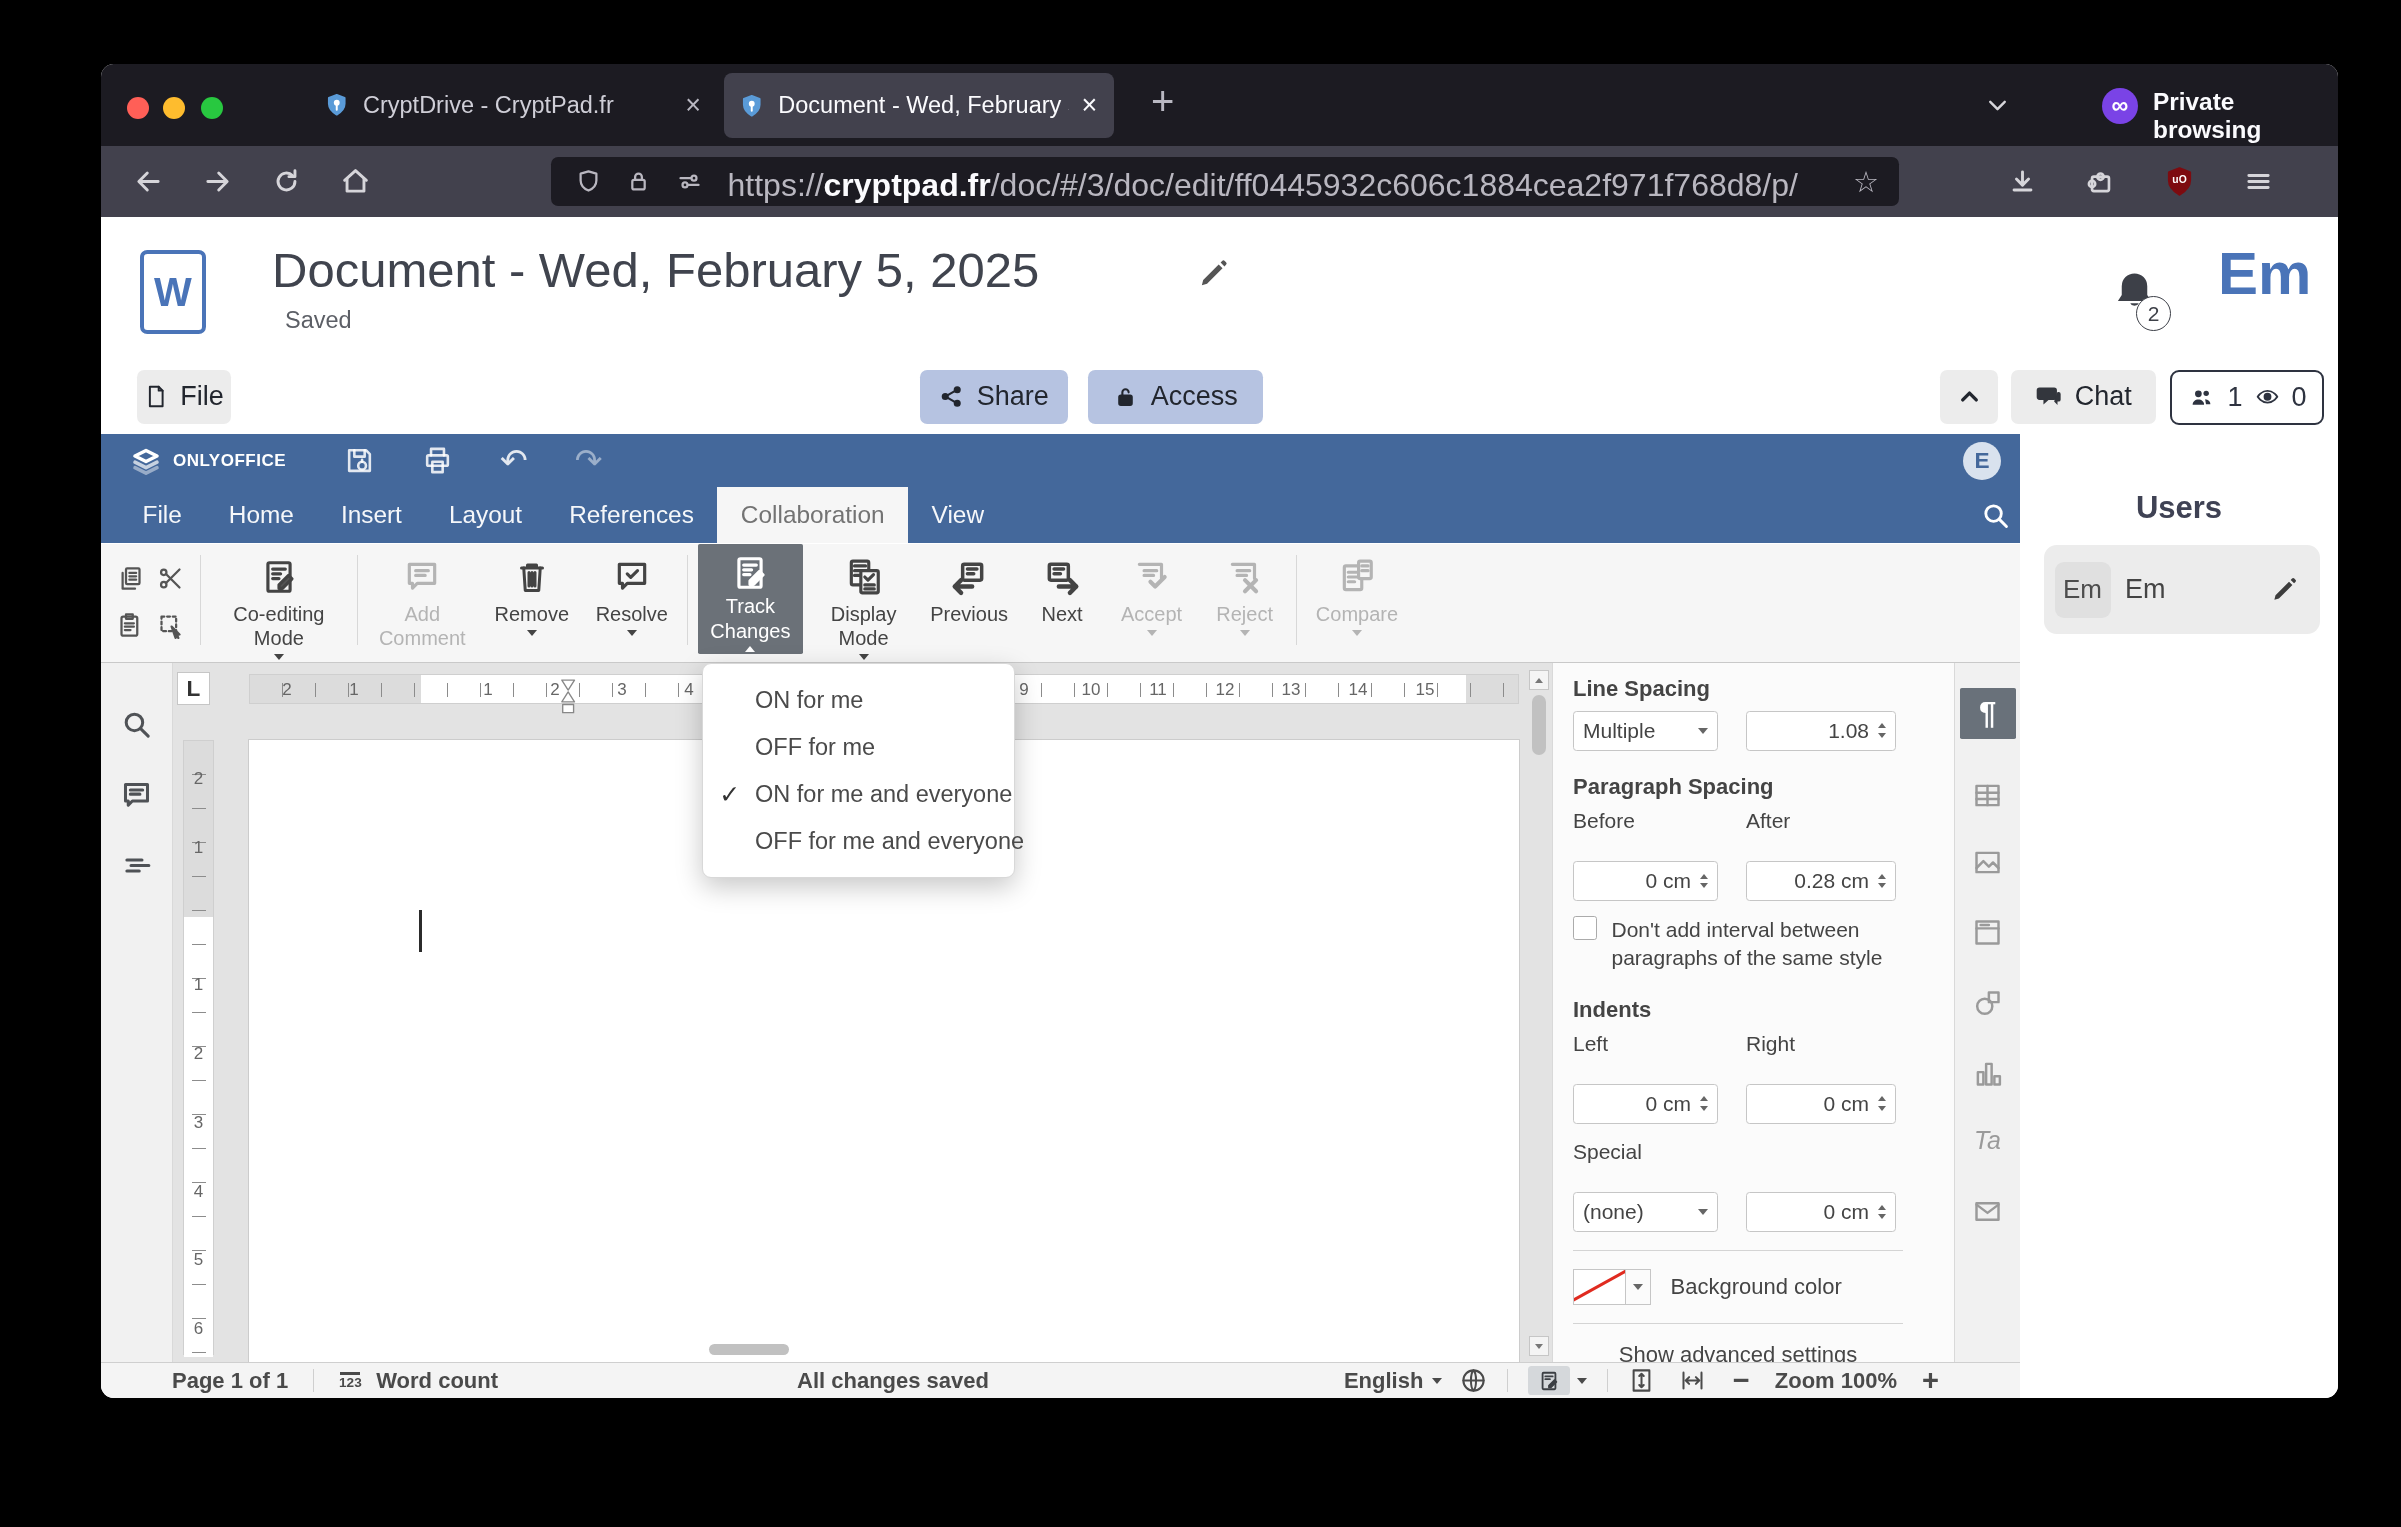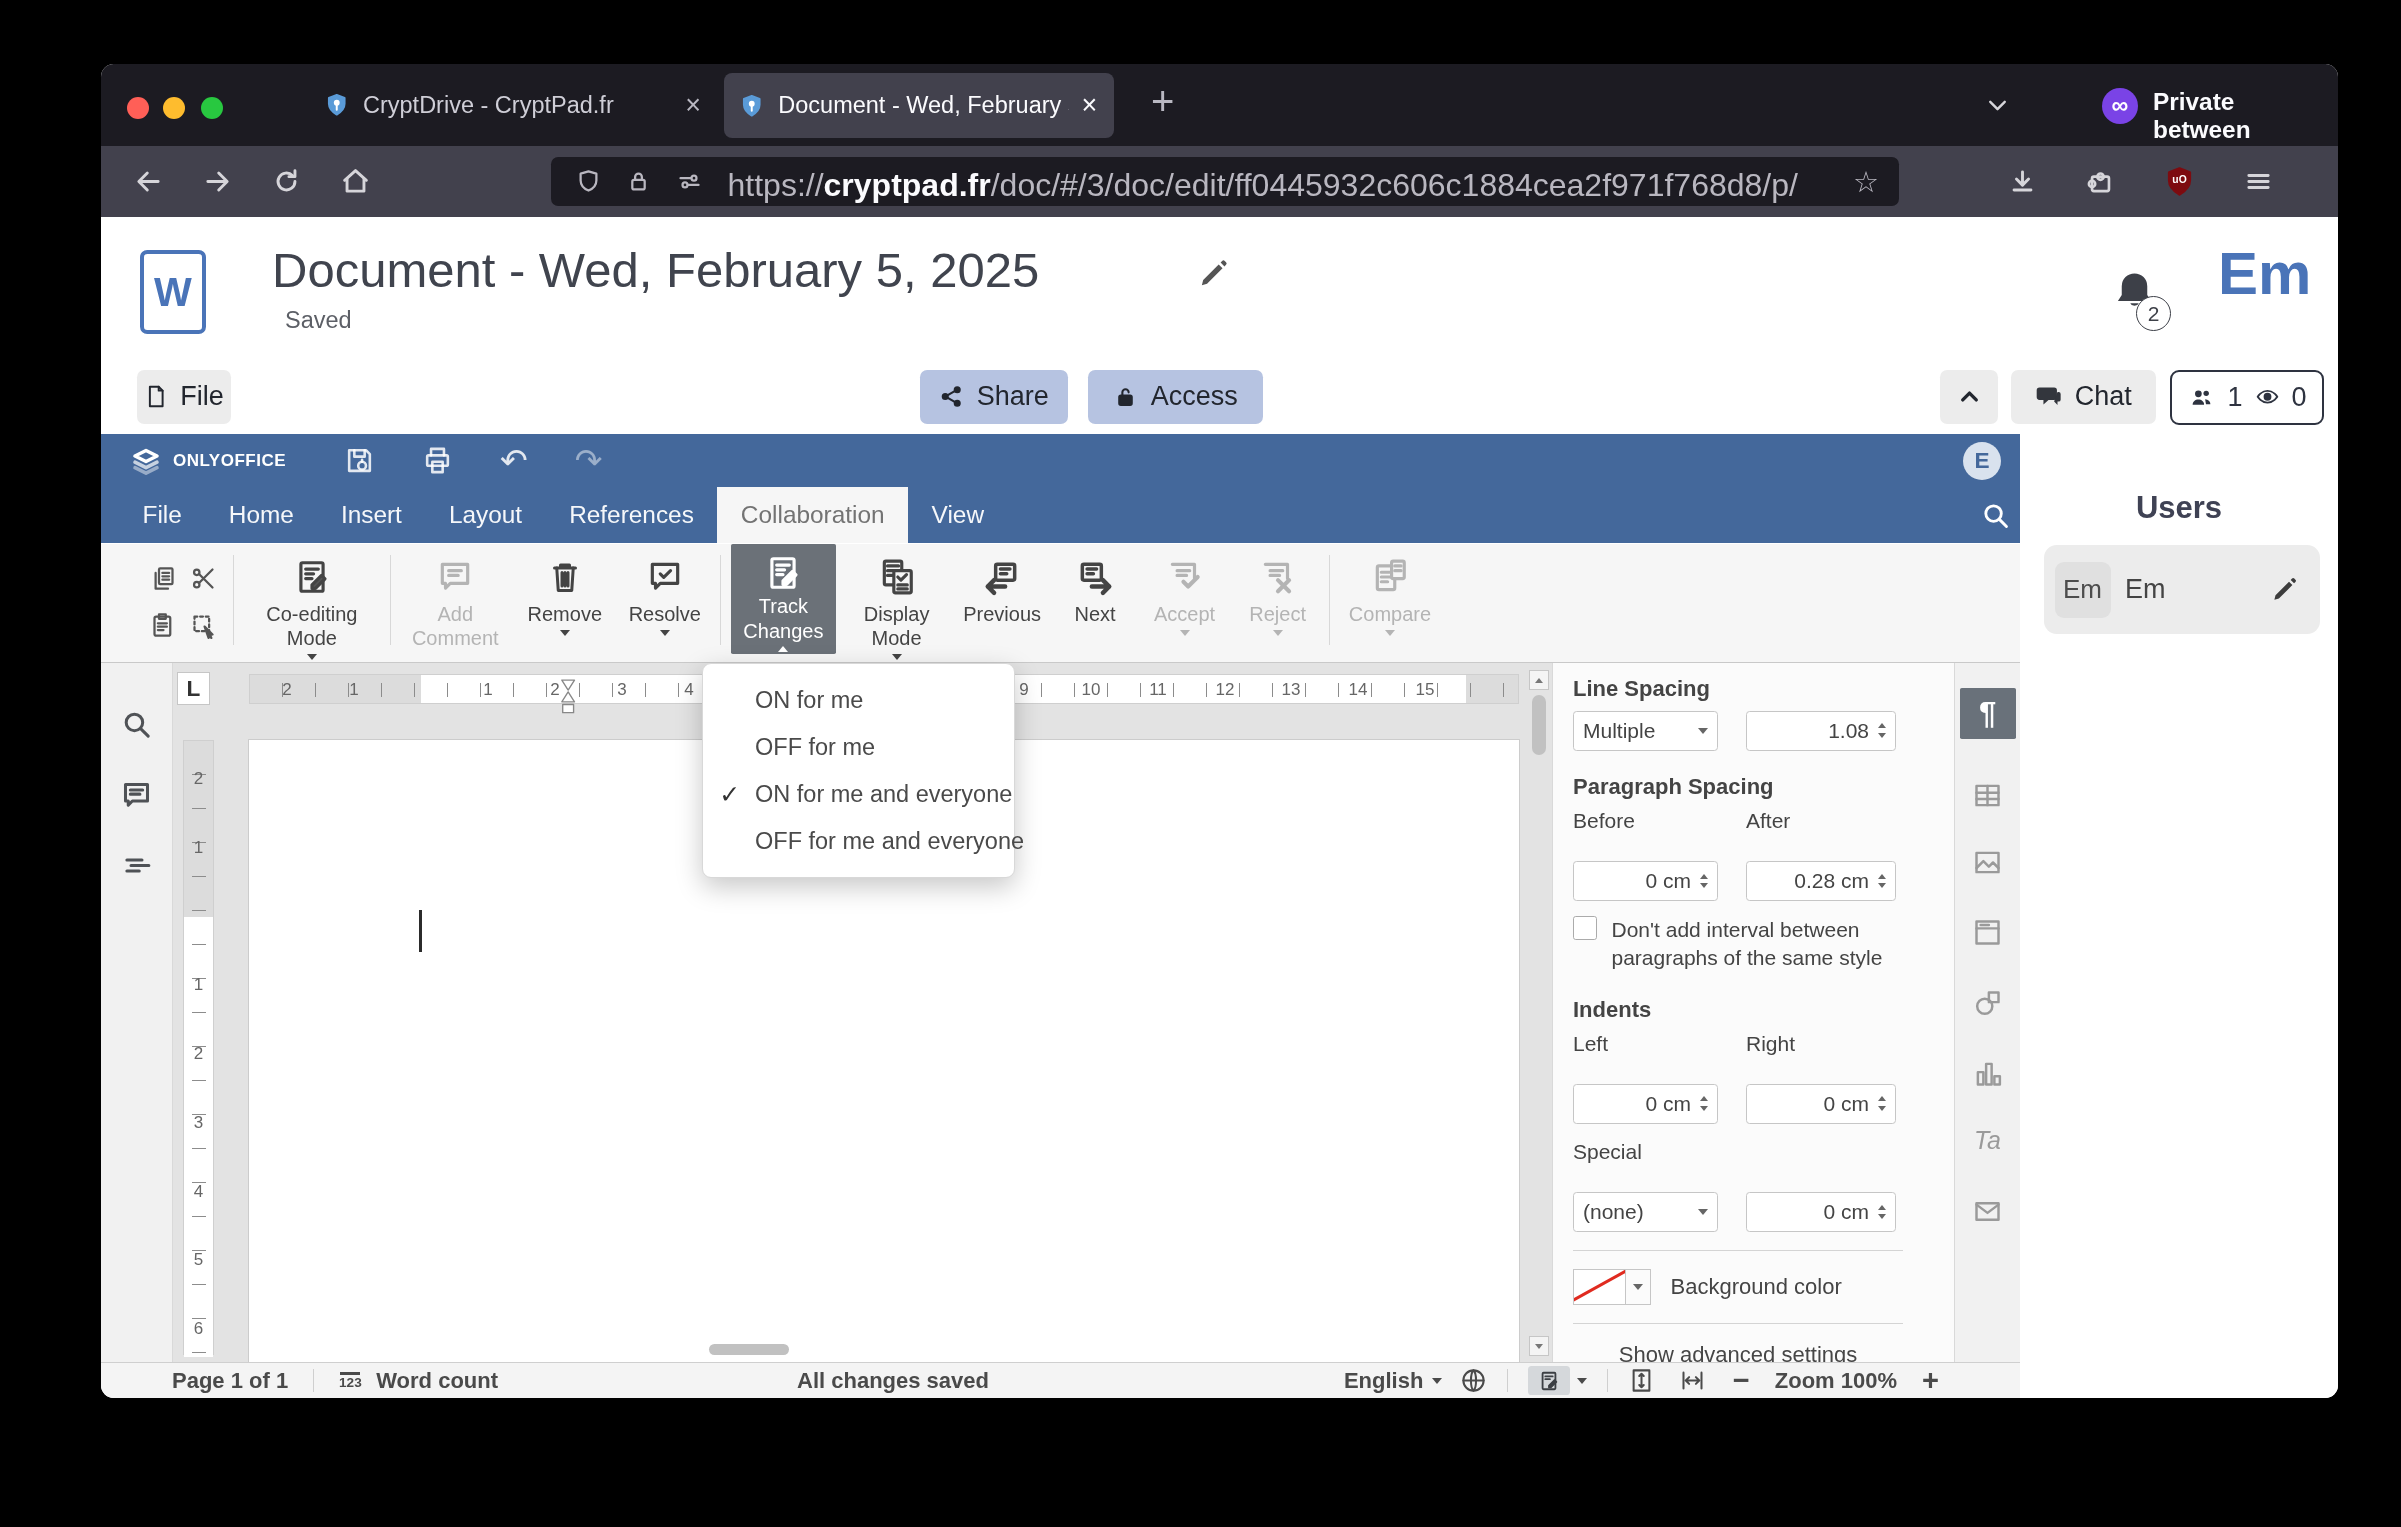--- a/index.html
+++ b/index.html
@@ -43,21 +43,21 @@
   #oo-bar{position:absolute;left:0;top:370px;width:1919px;height:53px;background:var(--oo-blue);display:flex;align-items:center;}
   #oo-brand{margin-left:72px;color:#fff;font-weight:700;font-size:17px;letter-spacing:0.5px;}
   #oo-logo{position:absolute;left:27px;top:11px;color:#fff;}
   .oo-top-ico{margin-left:47px;color:rgba(255,255,255,.85);}
   #oo-avatar{position:absolute;left:1862px;top:8.1px;width:38px;height:38px;border-radius:50%;background:#d9e2ee;color:var(--oo-blue);display:flex;align-items:center;justify-content:center;font-size:22.6px;font-weight:700;}
   #menu-row{position:absolute;left:0;top:423px;width:1919px;height:56px;background:var(--oo-blue);display:flex;align-items:stretch;padding-left:18px;}
   .menu-item{display:flex;align-items:center;padding:0 23.5px;color:rgba(255,255,255,.95);font-size:24.4px;}
   .menu-item.active{background:#f6f6f6;color:#737373;}
   #menu-search{position:absolute;right:27px;top:12.7px;color:#fff;}
   
-  #oo-toolbar{position:absolute;left:0;top:480px;width:1919px;height:119px;background:#f6f6f6;border-bottom:0.9px solid #c9c9c9;display:flex;align-items:flex-start;padding-left:42px;gap:10px;box-sizing:border-box;}
+  #oo-toolbar{position:absolute;left:0;top:480px;width:1919px;height:119px;background:#f6f6f6;border-bottom:0.9px solid #c9c9c9;display:flex;align-items:flex-start;padding-left:9px;gap:10px;box-sizing:border-box;}
   .tsep{width:0.9px;height:90px;background:#d8d8d8;margin-top:11px;flex:0 0 auto;}
   .clip-grid{display:grid;grid-template-columns:40px 40px;grid-template-rows:47px 47px;margin-top:11px;flex:0 0 auto;color:#555;}
   .clip-grid>div{display:flex;align-items:center;justify-content:center;}
   .tb-btn{flex:0 0 auto;display:flex;flex-direction:column;align-items:center;padding-top:9px;color:#444;}
   .tb-btn .tb-ico{height:47px;display:flex;align-items:center;}
   .tb-lbl{font-size:20px;line-height:24.4px;text-align:center;white-space:pre-line;margin-top:1.8px;}
   .tb-sub{height:12.7px;display:flex;align-items:center;}
   .tb-btn.disabled{color:#b4b4b4;}
   .tb-btn.active{background:var(--active-btn);color:#fff;border-radius:1.8px;padding-left:12.7px;padding-right:12.7px;height:110px;box-sizing:border-box;}
   .cdown{width:0;height:0;border-left:5.4px solid transparent;border-right:5.4px solid transparent;border-top:6.3px solid currentColor;display:inline-block;}
@@ -161,21 +161,21 @@
 
       <div class="abs" style="left:1050px;top:14.5px;font-size:40px;color:#b9b8c2;">+</div>
 
       <div class="abs" style="left:1882px;top:27px;color:#d6d5da;">
         <svg class="i" width="29" height="29" viewBox="0 0 24 24">
             <path d="M6 9l6 6 6-6"></path>
           </svg>
       </div>
 
       <div class="abs" style="left:2001px;top:23.5px;width:36px;height:36px;border-radius:50%;background:var(--private-purple);display:flex;align-items:center;justify-content:center;color:#fff;font-size:23.5px;font-weight:700;">∞</div>
-      <div class="abs" style="left:2052px;top:24.4px;font-size:24.4px;font-weight:600;color:#fbfbfe;">Private between</div>
+      <div class="abs" style="left:2052px;top:24.4px;font-size:24.4px;font-weight:600;color:#fbfbfe;">Private browsing</div>
     </div>
 
     <div id="navbar">
       <span class="nav-ico" style="margin-left:33px;">
           <svg class="i" width="29" height="29" viewBox="0 0 24 24" style="stroke-width:2.4;">
             <path d="M20 12H5M11 5l-7 7 7 7"></path>
           </svg>
         </span>
       <span class="nav-ico">
           <svg class="i" width="29" height="29" viewBox="0 0 24 24" style="stroke-width:2.4;">

